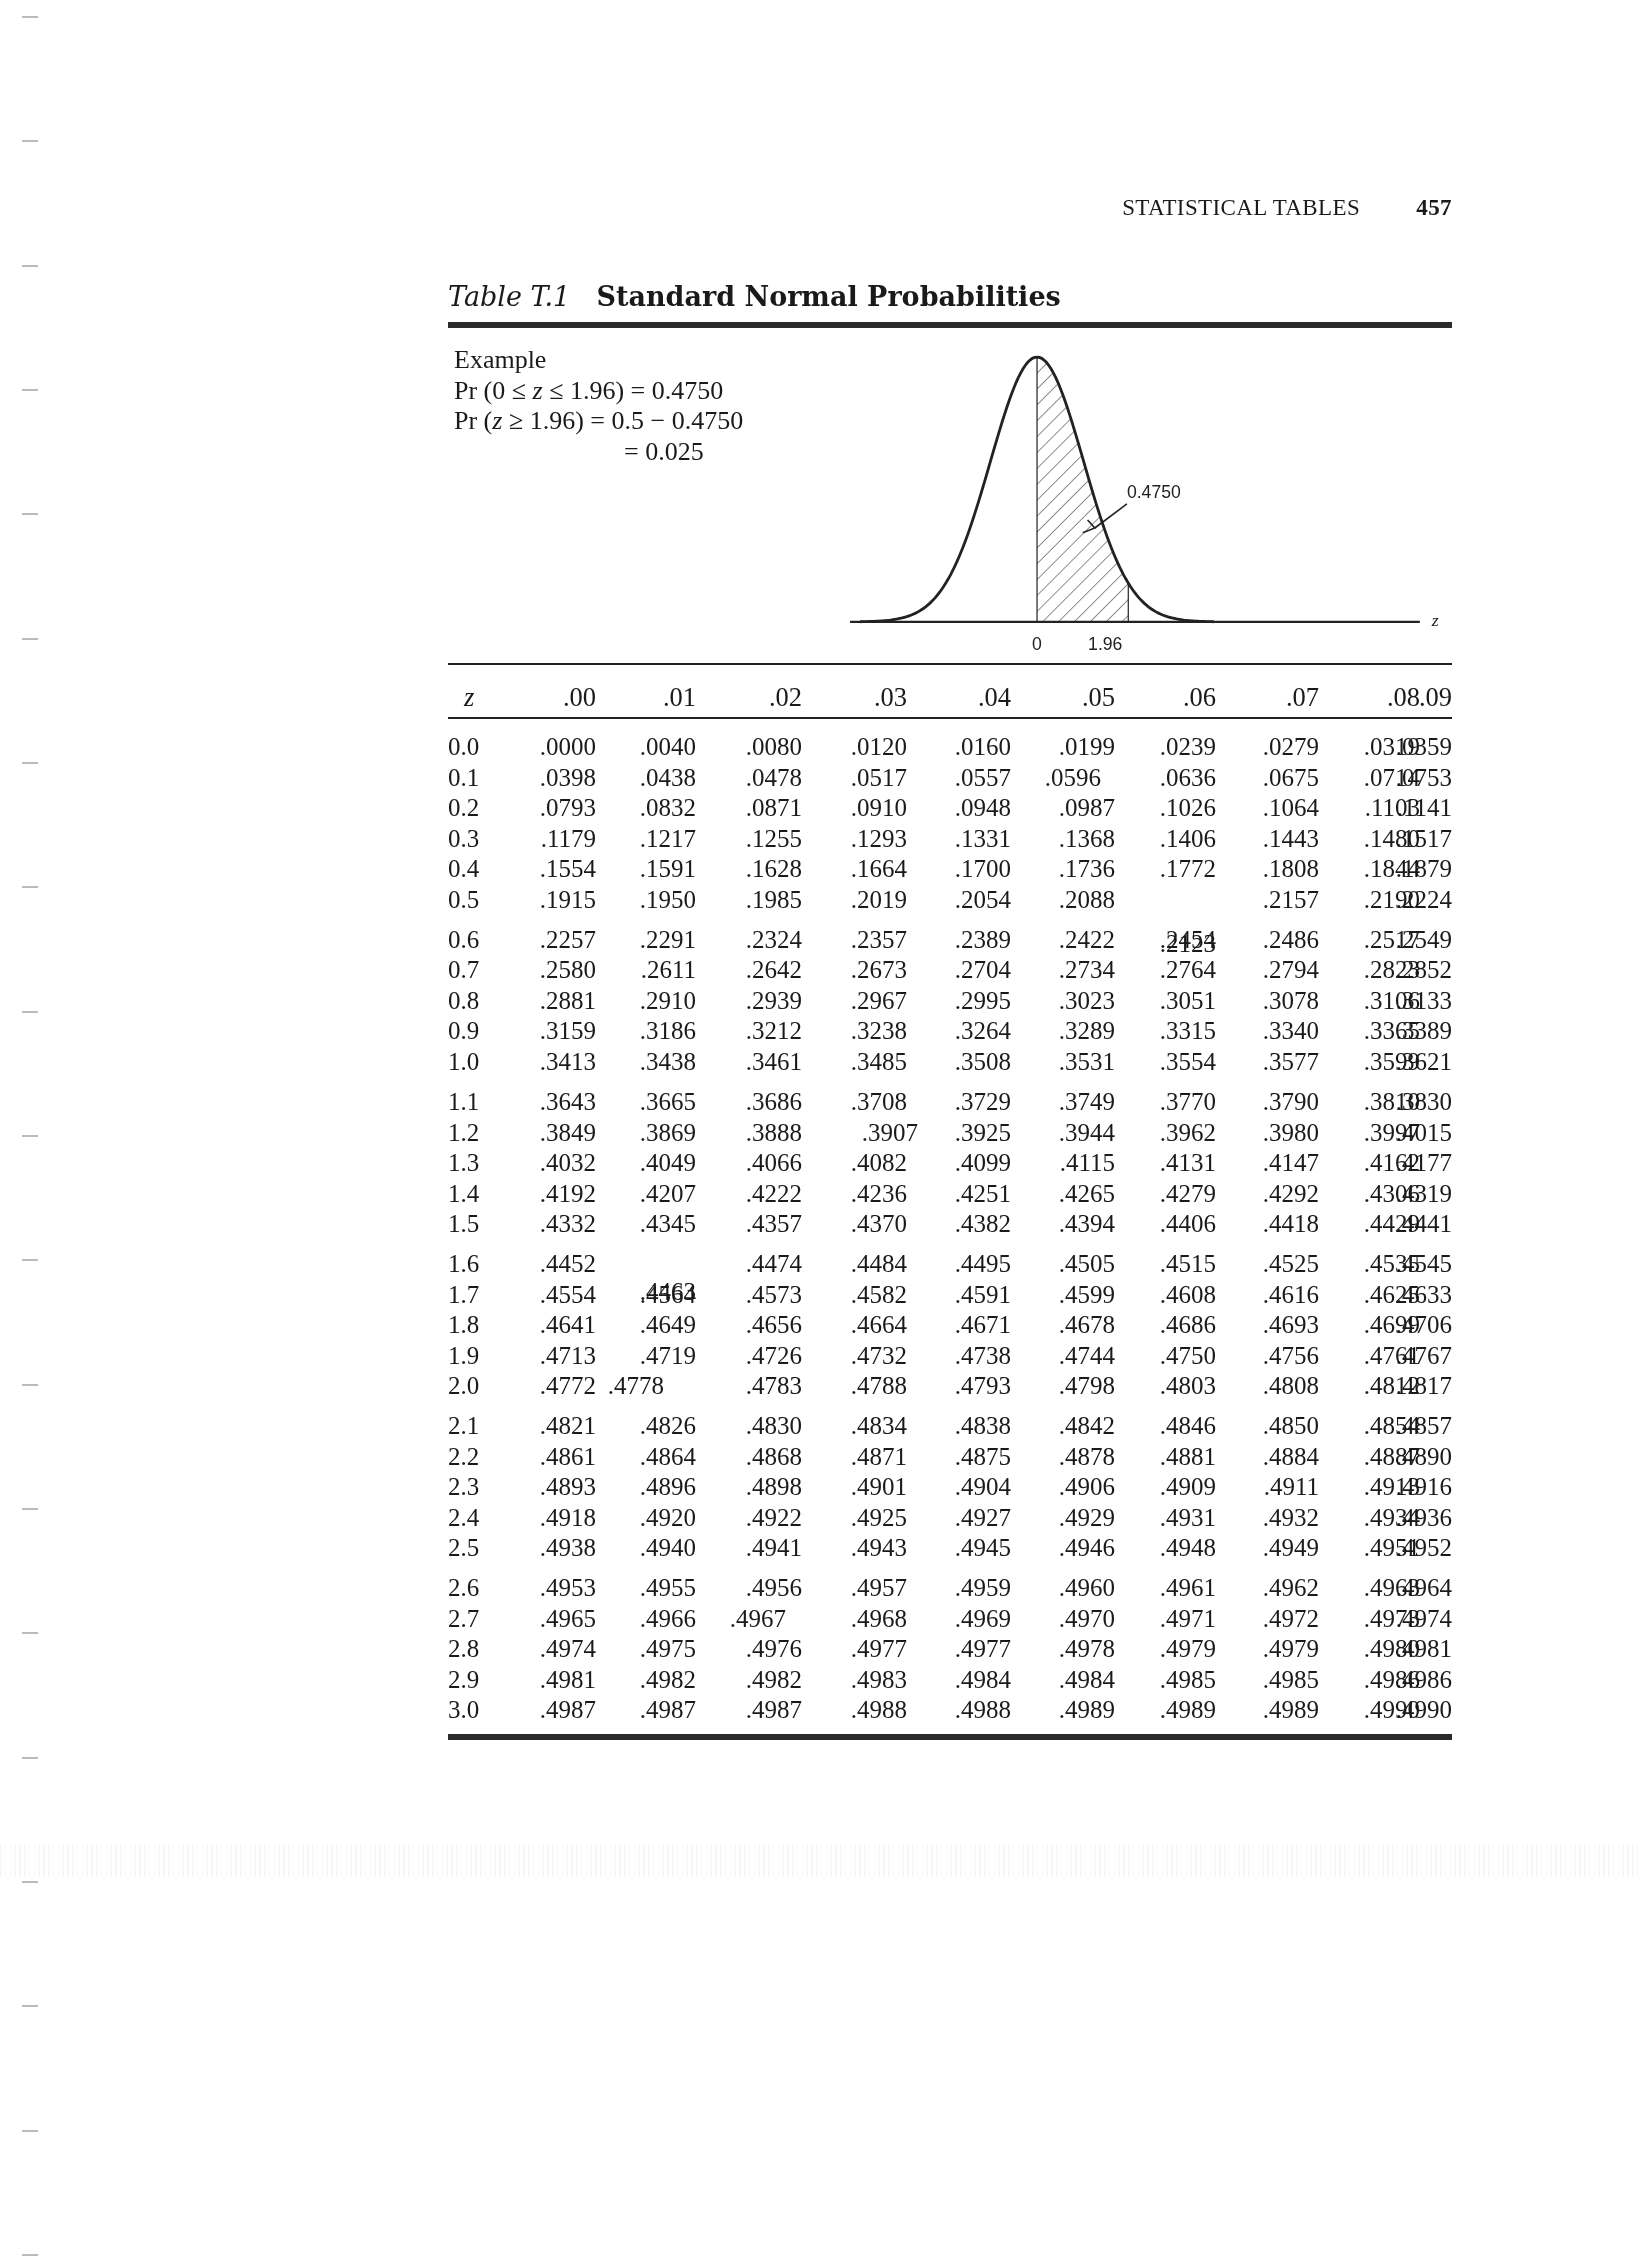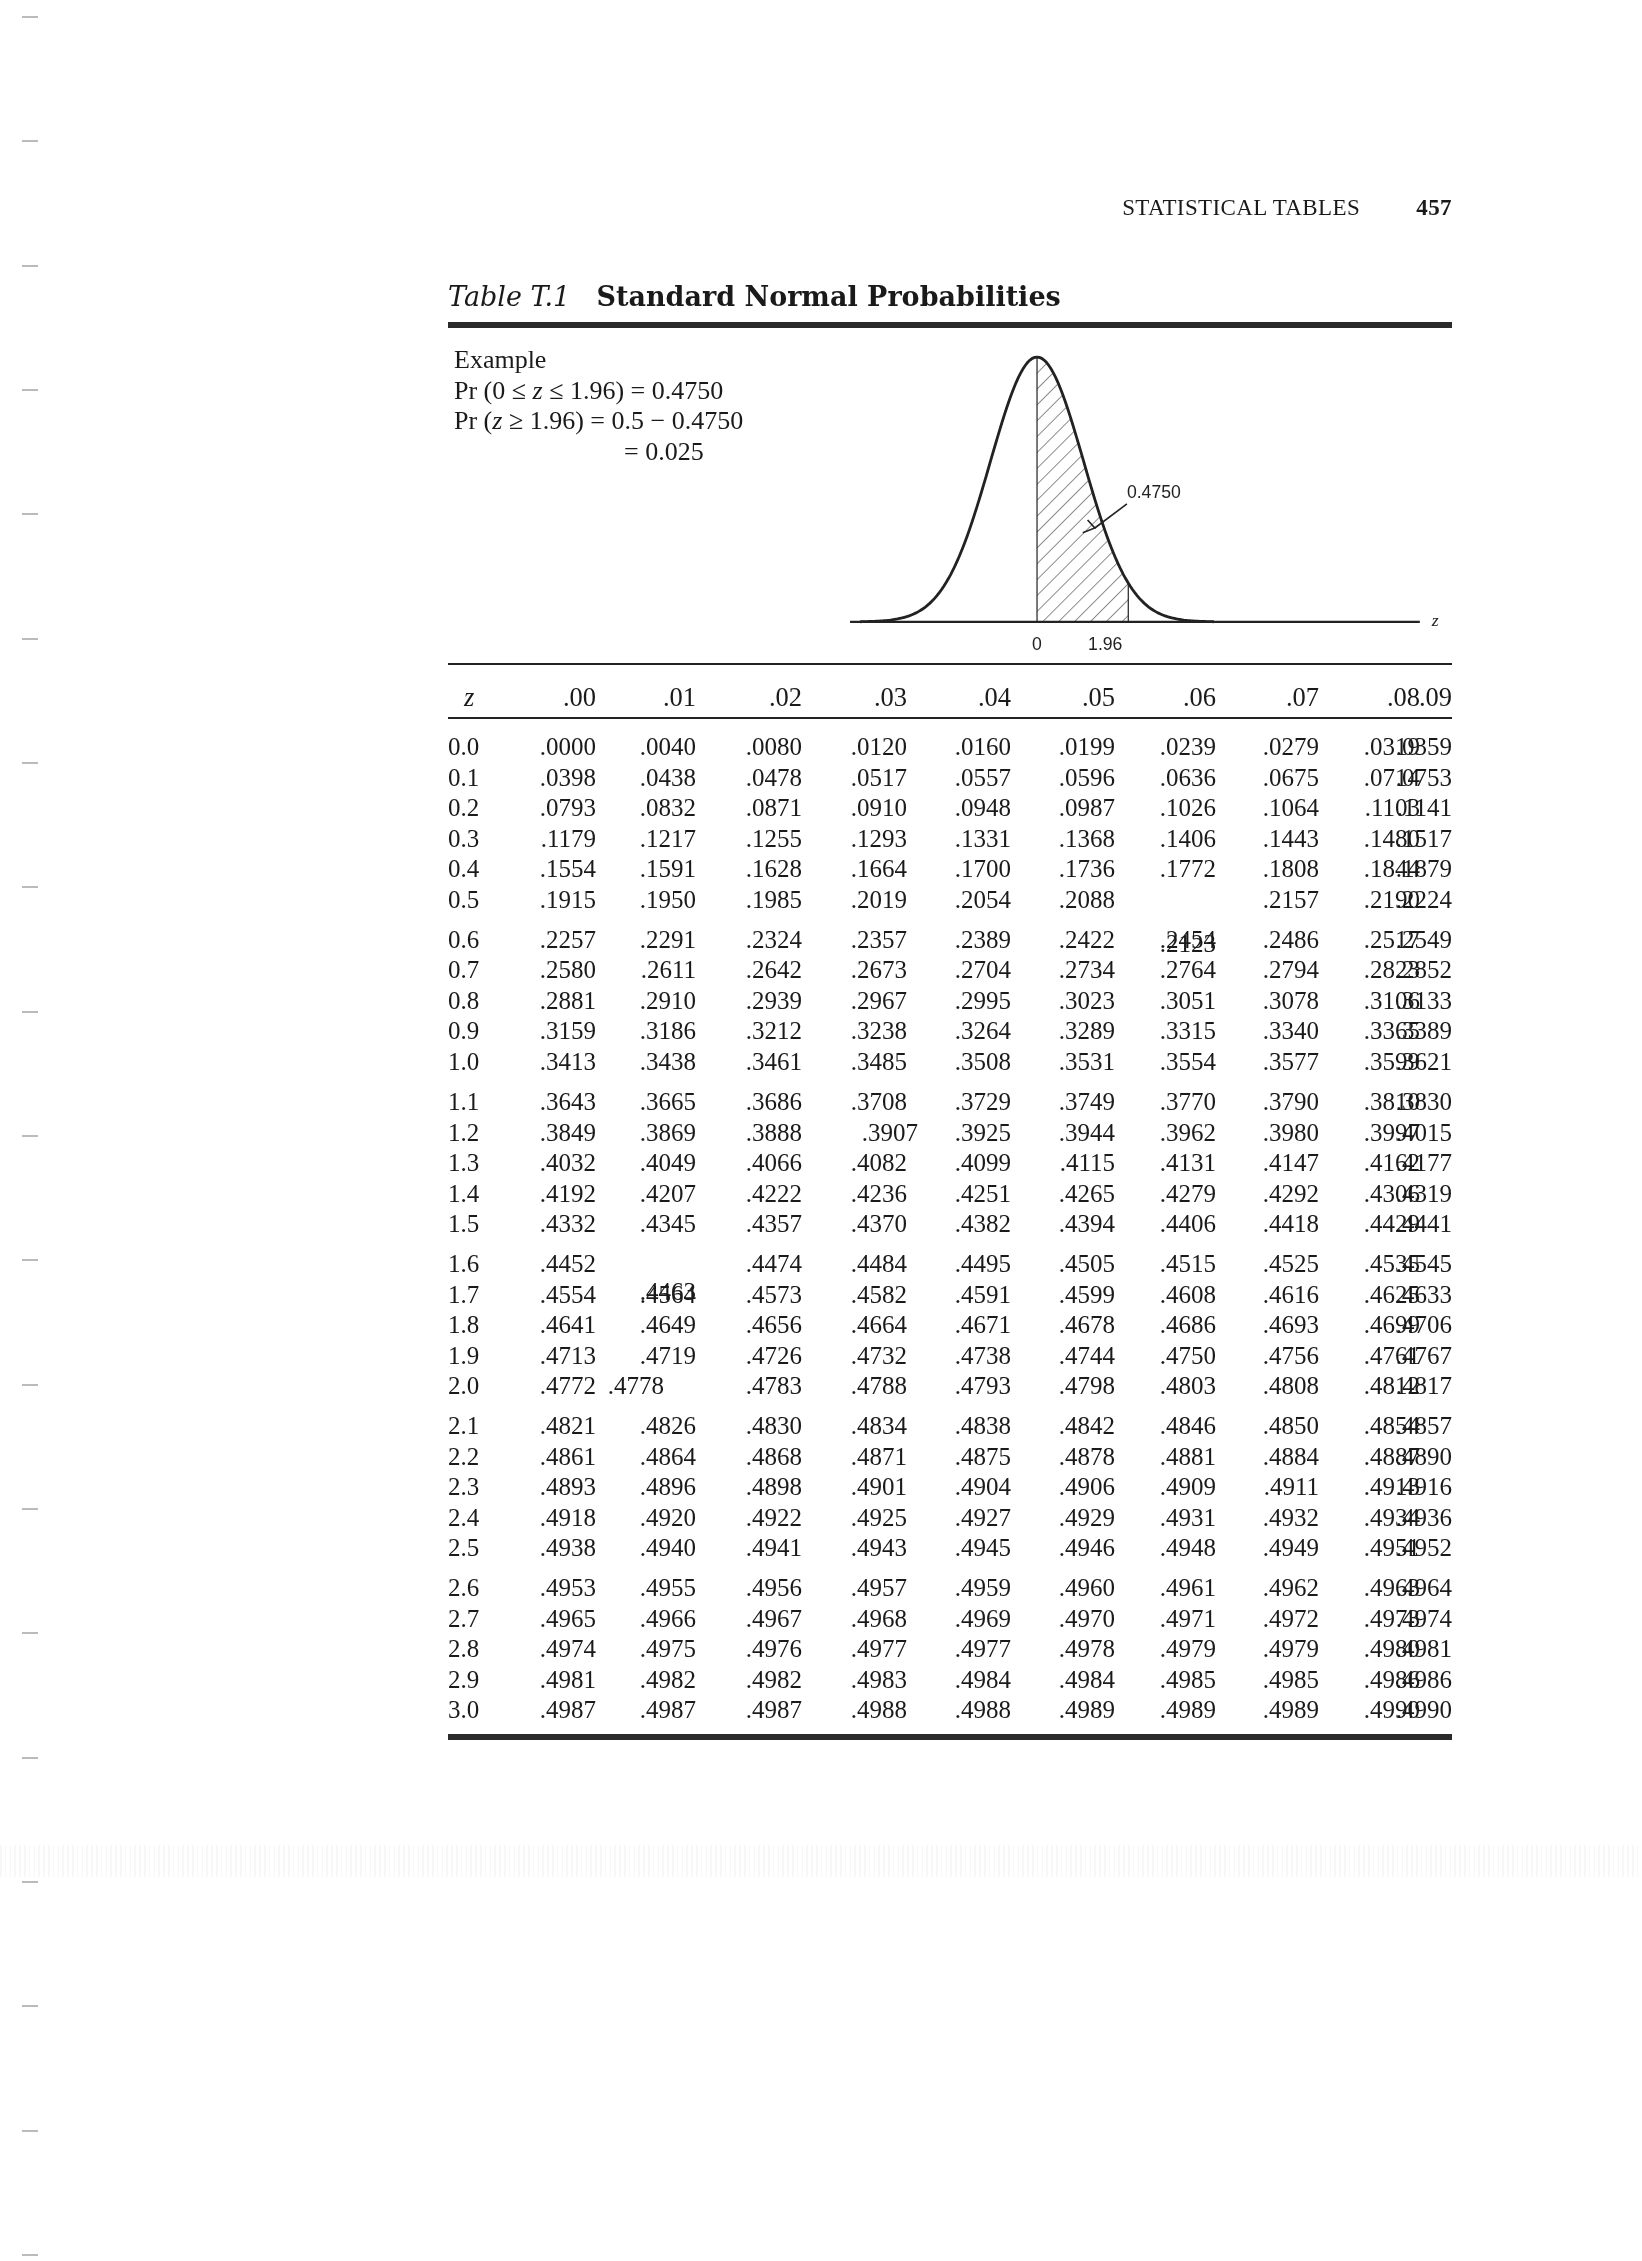--- a/index.html
+++ b/index.html
@@ -125,21 +125,21 @@
         <span style="right: 32px;">.0319</span>
         <span style="right: 0px;">.0359</span>
       </div>
       <div class="data-row">
         <span style="left: 0px;">0.1</span>
         <span style="right: 856px;">.0398</span>
         <span style="right: 756px;">.0438</span>
         <span style="right: 650px;">.0478</span>
         <span style="right: 545px;">.0517</span>
         <span style="right: 441px;">.0557</span>
-        <span style="right: 337px; margin-left: 23px;">.0596</span>
+        <span style="right: 351px; margin-left: 23px;">.0596</span>
         <span style="right: 236px;">.0636</span>
         <span style="right: 133px;">.0675</span>
         <span style="right: 32px;">.0714</span>
         <span style="right: 0px;">.0753</span>
       </div>
       <div class="data-row">
         <span style="left: 0px;">0.2</span>
         <span style="right: 856px;">.0793</span>
         <span style="right: 756px;">.0832</span>
         <span style="right: 650px;">.0871</span>
@@ -465,21 +465,21 @@
         <span style="right: 337px;">.4960</span>
         <span style="right: 236px;">.4961</span>
         <span style="right: 133px;">.4962</span>
         <span style="right: 32px;">.4963</span>
         <span style="right: 0px;">.4964</span>
       </div>
       <div class="data-row">
         <span style="left: 0px;">2.7</span>
         <span style="right: 856px;">.4965</span>
         <span style="right: 756px;">.4966</span>
-        <span style="right: 650px;">.4967</span>
+        <span style="right: 666px;">.4967</span>
         <span style="right: 545px;">.4968</span>
         <span style="right: 441px;">.4969</span>
         <span style="right: 337px;">.4970</span>
         <span style="right: 236px;">.4971</span>
         <span style="right: 133px;">.4972</span>
         <span style="right: 32px;">.4973</span>
         <span style="right: 0px;">.4974</span>
       </div>
       <div class="data-row">
         <span style="left: 0px;">2.8</span>

